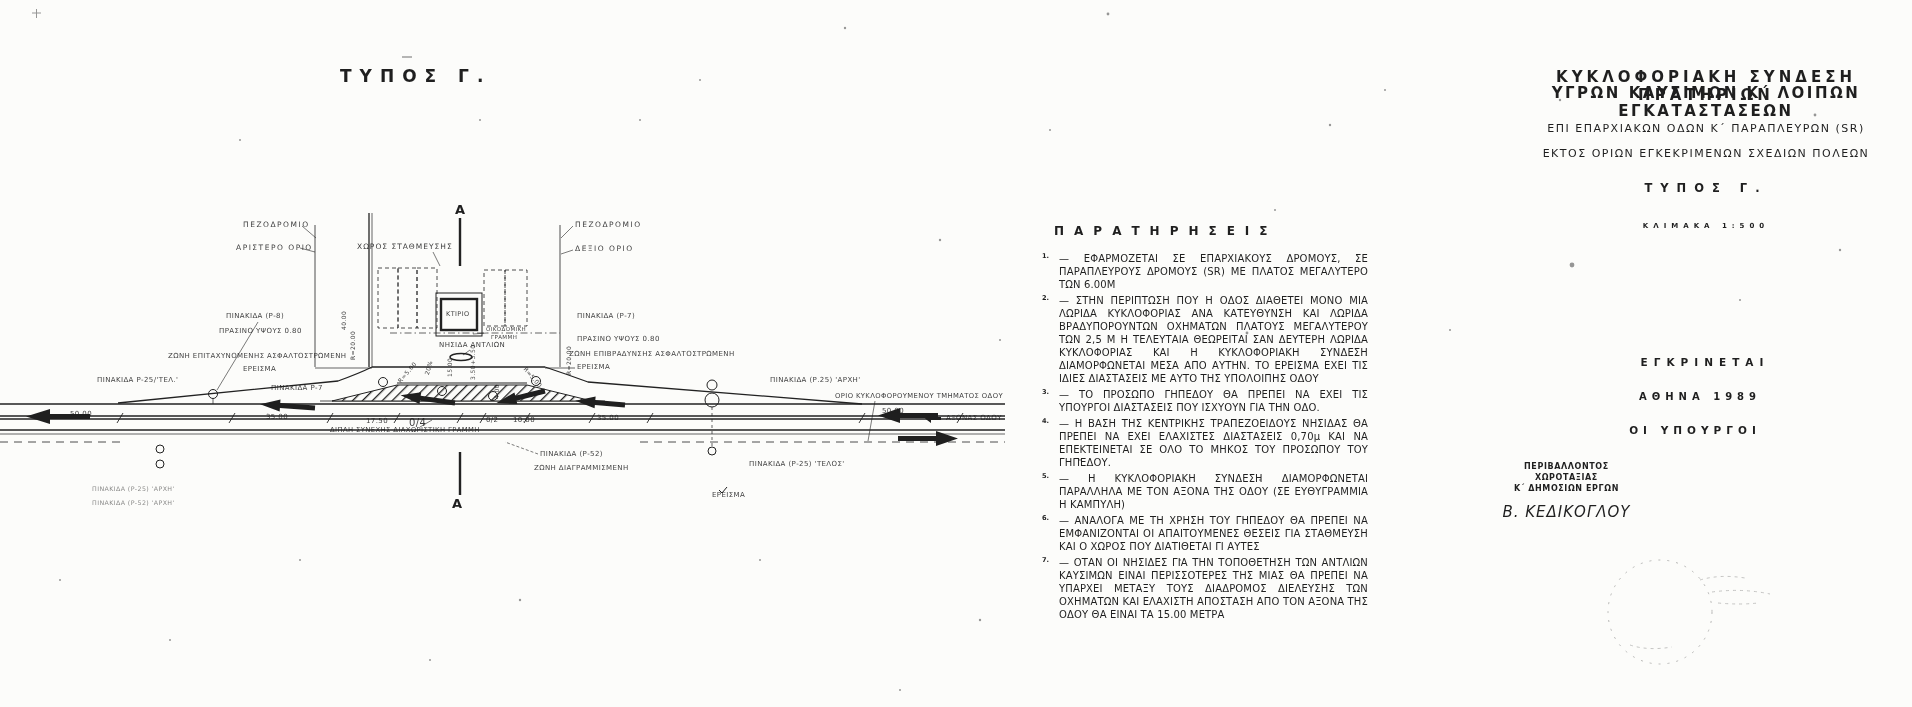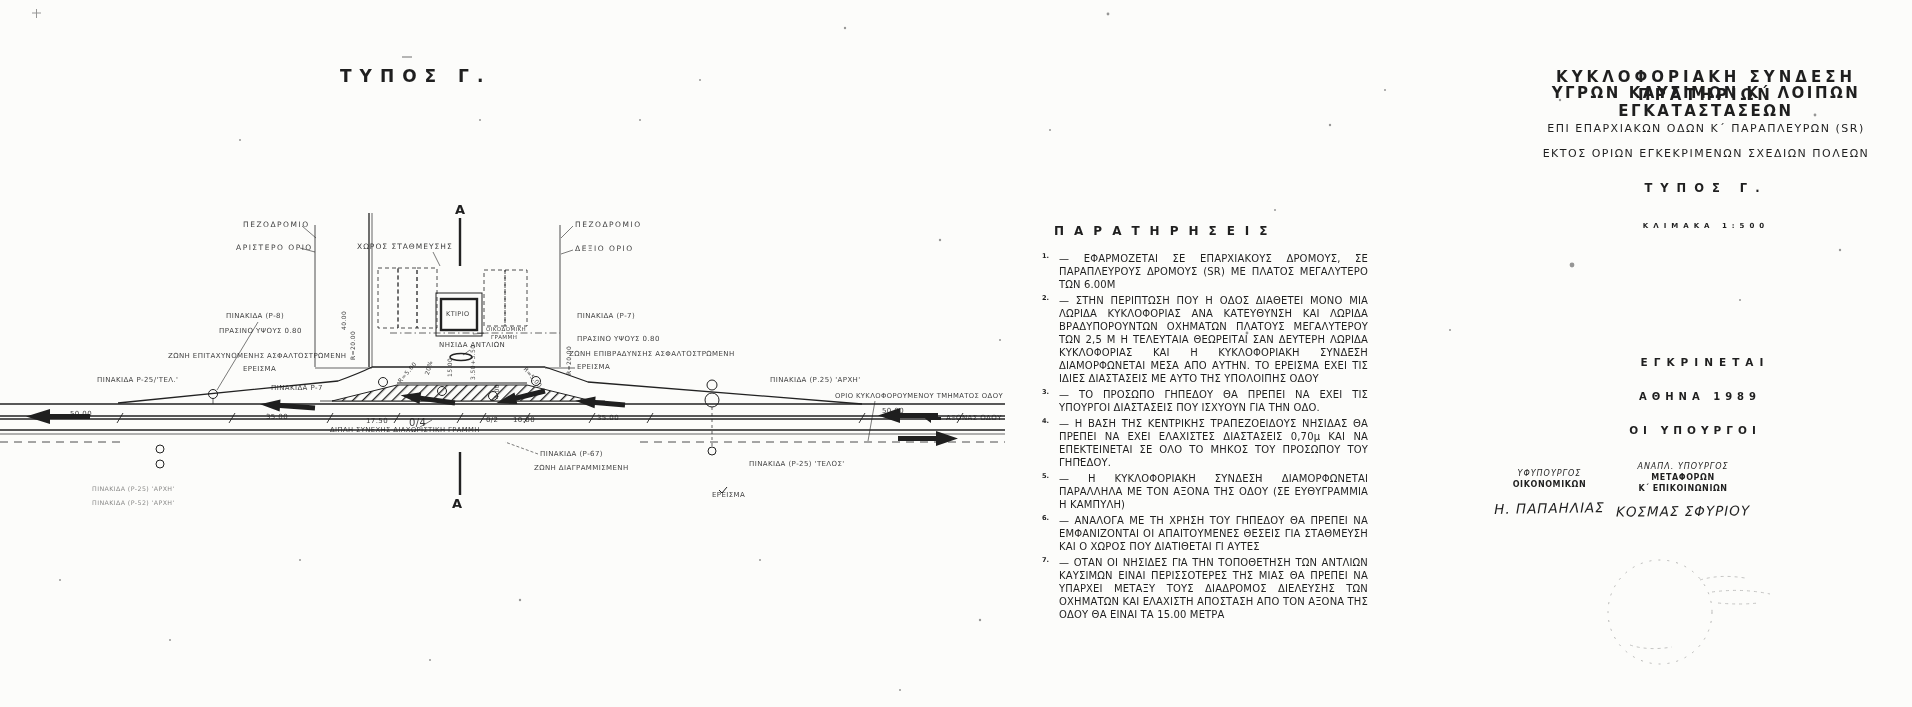--- a/index.html
+++ b/index.html
@@ -222,21 +222,21 @@
       <div class="dlabel" style="left: 97px; top: 377px; font-size: 7px;">ΠΙΝΑΚΙΔΑ Ρ-25/'ΤΕΛ.'</div>
       <div class="dlabel" style="left: 271px; top: 385px; font-size: 7px;">ΠΙΝΑΚΙΔΑ Ρ-7</div>
       <div class="dlabel" style="left: 577px; top: 313px; font-size: 7px;">ΠΙΝΑΚΙΔΑ (Ρ-7)</div>
       <div class="dlabel" style="left: 577px; top: 336px; font-size: 7px;">ΠΡΑΣΙΝΟ ΥΨΟΥΣ 0.80</div>
       <div class="dlabel" style="left: 569px; top: 351px; font-size: 7px;">ΖΩΝΗ ΕΠΙΒΡΑΔΥΝΣΗΣ ΑΣΦΑΛΤΟΣΤΡΩΜΕΝΗ</div>
       <div class="dlabel" style="left: 577px; top: 364px; font-size: 7px;">ΕΡΕΙΣΜΑ</div>
       <div class="dlabel" style="left: 723px; top: 377px; font-size: 7px; padding-left: 47px;">ΠΙΝΑΚΙΔΑ (Ρ.25) 'ΑΡΧΗ'</div>
       <div class="dlabel" style="left: 835px; top: 393px; font-size: 6.8px;">ΟΡΙΟ ΚΥΚΛΟΦΟΡΟΥΜΕΝΟΥ ΤΜΗΜΑΤΟΣ ΟΔΟΥ</div>
       <div class="dlabel" style="left: 946px; top: 415px; font-size: 7px;">ΑΞΟΝΑΣ ΟΔΟΥ</div>
       <div class="dlabel" style="left: 330px; top: 427px; font-size: 6.8px;">ΔΙΠΛΗ ΣΥΝΕΧΗΣ ΔΙΑΧΩΡΙΣΤΙΚΗ ΓΡΑΜΜΗ</div>
-      <div class="dlabel" style="left: 540px; top: 451px; font-size: 7px;">ΠΙΝΑΚΙΔΑ (Ρ-67)</div>
+      <div class="dlabel" style="left: 540px; top: 451px; font-size: 7px;">ΠΙΝΑΚΙΔΑ (Ρ-52)</div>
       <div class="dlabel" style="left: 534px; top: 465px; font-size: 7px;">ΖΩΝΗ ΔΙΑΓΡΑΜΜΙΣΜΕΝΗ</div>
       <div class="dlabel" style="left: 716px; top: 461px; font-size: 7px; margin-left: 33px;">ΠΙΝΑΚΙΔΑ (Ρ-25) 'ΤΕΛΟΣ'</div>
       <div class="dlabel" style="left: 712px; top: 492px; font-size: 7px;">ΕΡΕΙΣΜΑ</div>
       <div class="dlabel" style="left: 92px; top: 486px; font-size: 6.3px; opacity: 0.55;">ΠΙΝΑΚΙΔΑ (Ρ-25) 'ΑΡΧΗ'</div>
       <div class="dlabel" style="left: 92px; top: 500px; font-size: 6.3px; opacity: 0.55;">ΠΙΝΑΚΙΔΑ (Ρ-52) 'ΑΡΧΗ'</div>
       <div class="dlabel" style="left: 70px; top: 411px; font-size: 7px;">50.00</div>
       <div class="dlabel" style="left: 266px; top: 414px; font-size: 7px;">35.00</div>
       <div class="dlabel" style="left: 366px; top: 418px; font-size: 7px;">17.50</div>
       <div class="dlabel" style="left: 409px; top: 418px; font-size: 10px;">0/4</div>
       <div class="dlabel" style="left: 486px; top: 417px; font-size: 7px;">0/2</div>
@@ -296,26 +296,21 @@
     <div class="tb3">ΕΠΙ ΕΠΑΡΧΙΑΚΩΝ ΟΔΩΝ Κ΄ ΠΑΡΑΠΛΕΥΡΩΝ (SR)</div>
     <div class="tb4">ΕΚΤΟΣ ΟΡΙΩΝ ΕΓΚΕΚΡΙΜΕΝΩΝ ΣΧΕΔΙΩΝ ΠΟΛΕΩΝ</div>
     <div class="tb5">ΤΥΠΟΣ Γ.</div>
     <div class="tb6">ΚΛΙΜΑΚΑ 1:500</div>
     <div class="tb7">ΕΓΚΡΙΝΕΤΑΙ</div>
     <div class="tb8">ΑΘΗΝΑ 1989</div>
     <div class="tb9">ΟΙ ΥΠΟΥΡΓΟΙ</div>
   </div>
 
   <div class="sigs">
-      <div class="sigcol c1">
-        <div class="role hand">ΥΦΥΠΟΥΡΓΟΣ</div>
-        <div class="role">ΟΙΚΟΝΟΜΙΚΩΝ</div>
-        <div class="signame">Η. ΠΑΠΑΗΛΙΑΣ</div>
-      </div>
-      <div class="sigcol c3">
-        <div class="role hand">ΑΝΑΠΛ. ΥΠΟΥΡΓΟΣ</div>
-        <div class="role">ΜΕΤΑΦΟΡΩΝ</div>
-        <div class="role">Κ΄ ΕΠΙΚΟΙΝΩΝΙΩΝ</div>
-        <div class="signame">ΚΟΣΜΑΣ ΣΦΥΡΙΟΥ</div>
+      <div class="sigcol c2">
+        <div class="role">ΠΕΡΙΒΑΛΛΟΝΤΟΣ</div>
+        <div class="role">ΧΩΡΟΤΑΞΙΑΣ</div>
+        <div class="role">Κ΄ ΔΗΜΟΣΙΩΝ ΕΡΓΩΝ</div>
+        <div class="signame">Β. ΚΕΔΙΚΟΓΛΟΥ</div>
       </div>
     </div>
 
 </div>
 
 </body></html>

